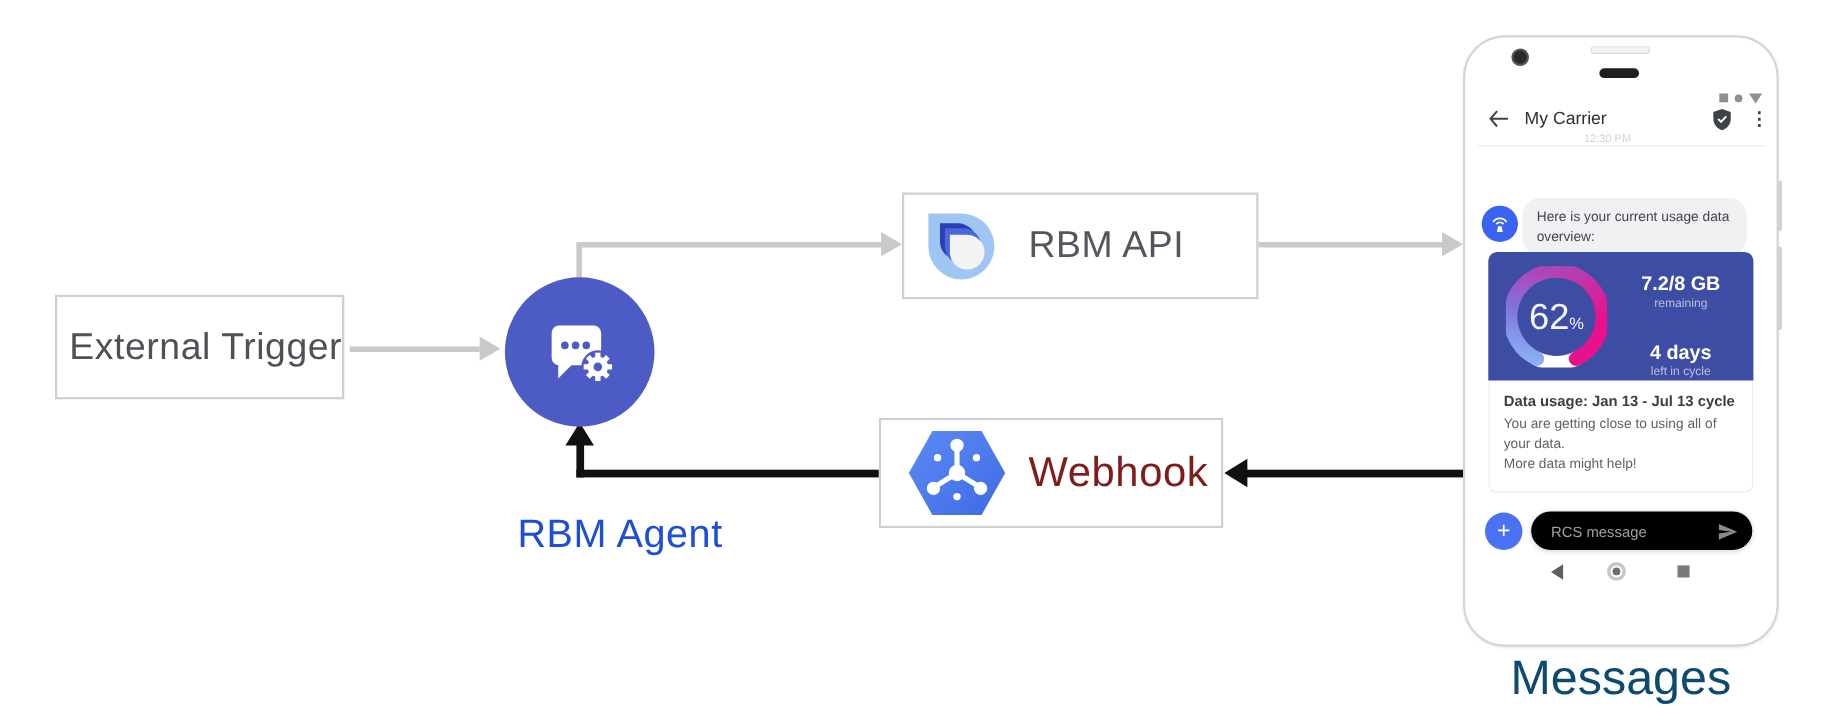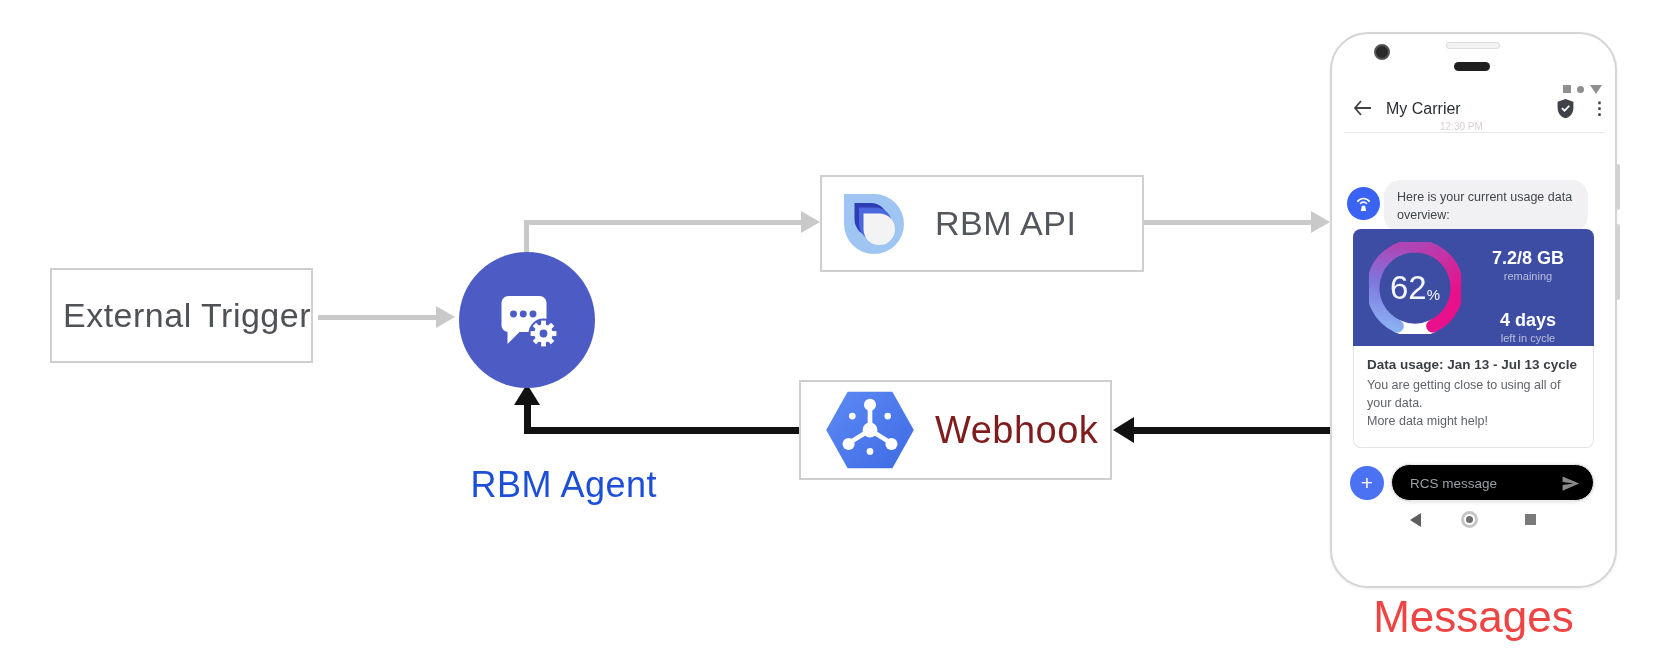--- a/index.html
+++ b/index.html
@@ -43,21 +43,21 @@
   .pill{position:absolute;left:47px;right:11px;top:0;height:37px;border-radius:19px;background:#000000;
     border:1px solid #ececec;box-shadow:0 1px 4px rgba(0,0,0,.13);box-sizing:border-box;}
   .pill input{position:absolute;left:16px;top:0;height:100%;width:150px;border:none;outline:none;
     font-size:13.5px;color:#6b7075;background:transparent;font-family:"Liberation Sans",sans-serif;}
   .pill input::placeholder{color:#9aa0a6;}
   .navrow{position:absolute;left:0;right:0;top:433px;height:20px;}
   .nav-back{position:absolute;left:66px;top:2px;width:0;height:0;border-top:7px solid transparent;border-bottom:7px solid transparent;border-right:11px solid #5f5f5f;cursor:pointer;}
   .nav-home{position:absolute;left:117px;top:0;width:11px;height:11px;border:3px solid #c6c6c6;border-radius:50%;cursor:pointer;}
   .nav-home-dot{position:absolute;left:2px;top:2px;width:7px;height:7px;border-radius:50%;background:#6e6e6e;}
   .nav-square{position:absolute;left:181px;top:3px;width:11px;height:11px;background:#7a7a7a;cursor:pointer;}
-  .caption{position:absolute;left:1330px;top:592px;width:287px;text-align:center;font-size:44px;font-weight:300;color:#ef4444;}
+  .caption{position:absolute;left:1330px;top:592px;width:287px;text-align:center;font-size:44px;font-weight:300;color:#0c4a6e;}
 </style>
 </head>
 <body>
 
 <div class="dbox" style="left:50px;top:268px;width:263px;height:95px;justify-content:flex-end;">
   <span class="dbox-label" style="font-size:34px;">External Trigger</span>
 </div>
 
 <div class="gline" style="left:318px;top:315px;width:118px;height:5px;"></div>
 <div class="ah-right-gray" style="left:436px;top:306px;"></div>

